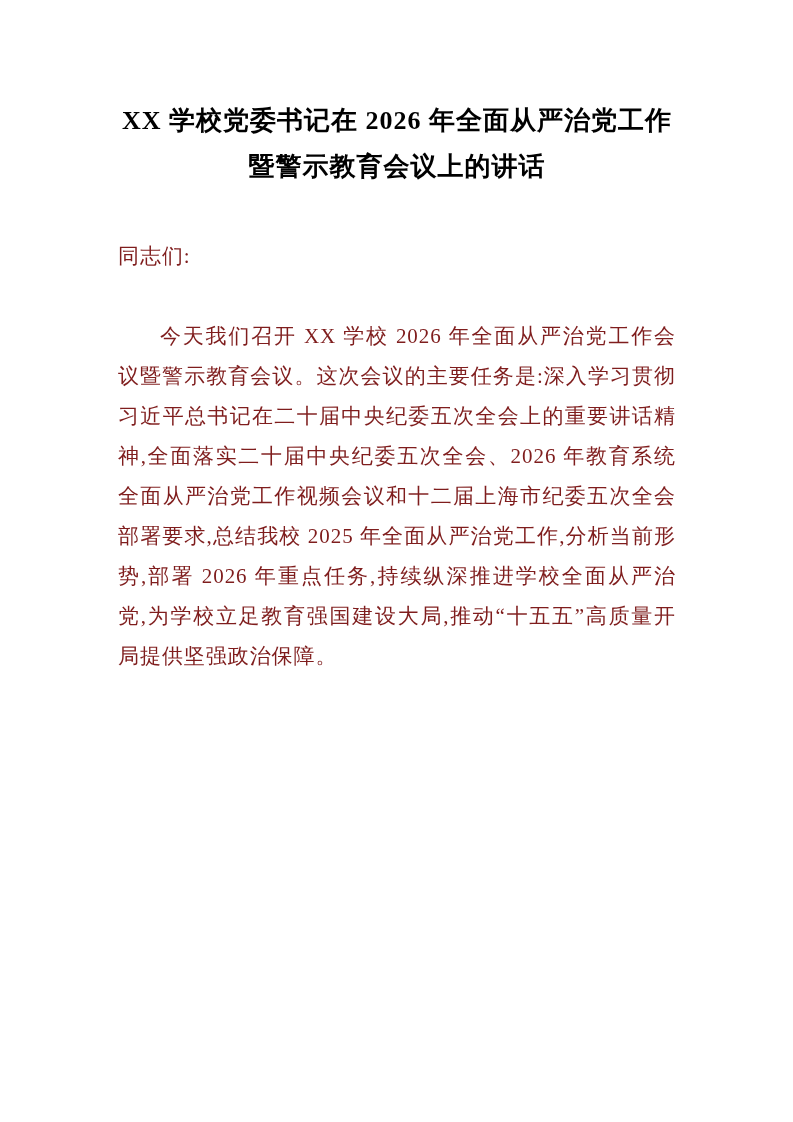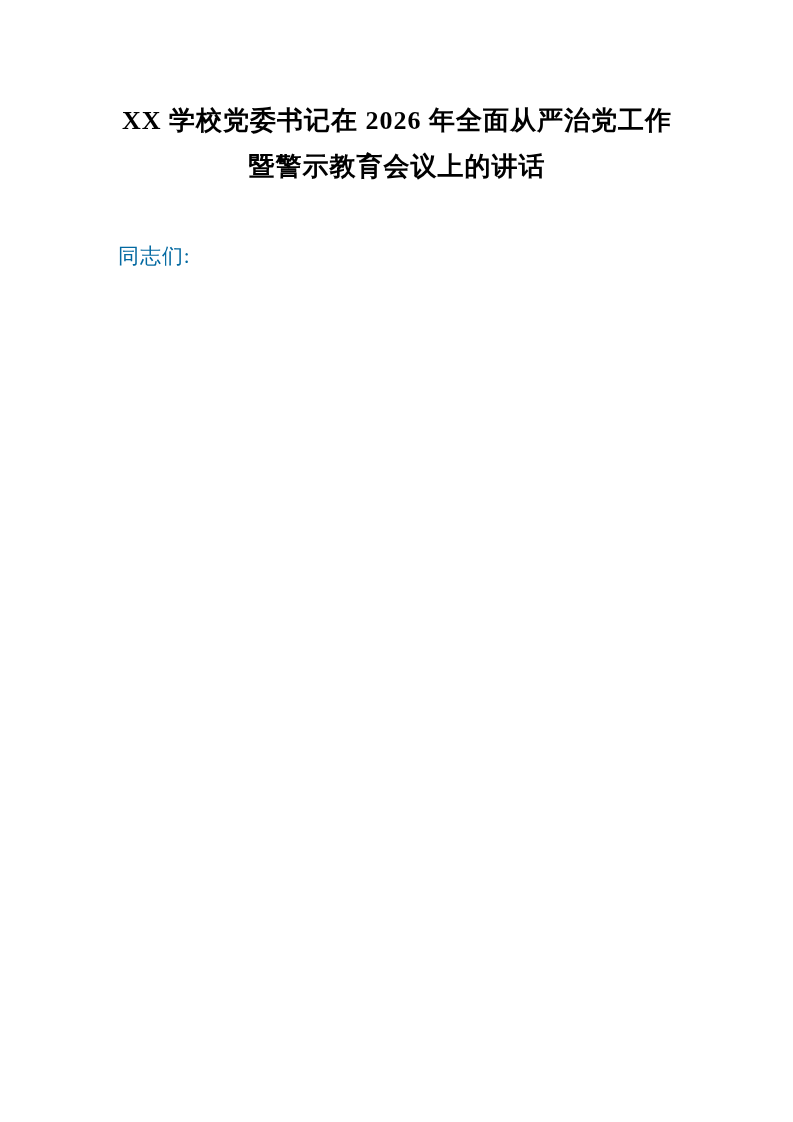--- a/index.html
+++ b/index.html
@@ -27,34 +27,35 @@
     letter-spacing: 1px;
     color: #000000;
     font-family: "Liberation Serif", "DejaVu Serif", serif;
   }
   .doc-body {
     font-size: 21px;
     line-height: 40px;
     letter-spacing: 0.045em;
     text-align: justify;
     text-justify: inter-ideograph;
-    color: #0369a1;
+    color: #7f1d1d;
   }
   .salutation {
     margin: 46px 0 0 0;
   }
   .para {
     margin: 40px 0 0 0;
     text-indent: 2em;
   }
 </style>
 </head>
 <body>
 
 <div class="page">
   <h1 class="doc-title">XX 学校党委书记在 2026 年全面从严治党工作暨警示教育会议上的讲话</h1>
 
   <div class="doc-body">
     <p class="salutation">同志们:</p>
 
+    <p class="para">今天我们召开 XX 学校 2026 年全面从严治党工作会议暨警示教育会议。这次会议的主要任务是:深入学习贯彻习近平总书记在二十届中央纪委五次全会上的重要讲话精神,全面落实二十届中央纪委五次全会、2026 年教育系统全面从严治党工作视频会议和十二届上海市纪委五次全会部署要求,总结我校 2025 年全面从严治党工作,分析当前形势,部署 2026 年重点任务,持续纵深推进学校全面从严治党,为学校立足教育强国建设大局,推动“十五五”高质量开局提供坚强政治保障。</p>
 
   </div>
 </div>
 
 </body></html>

